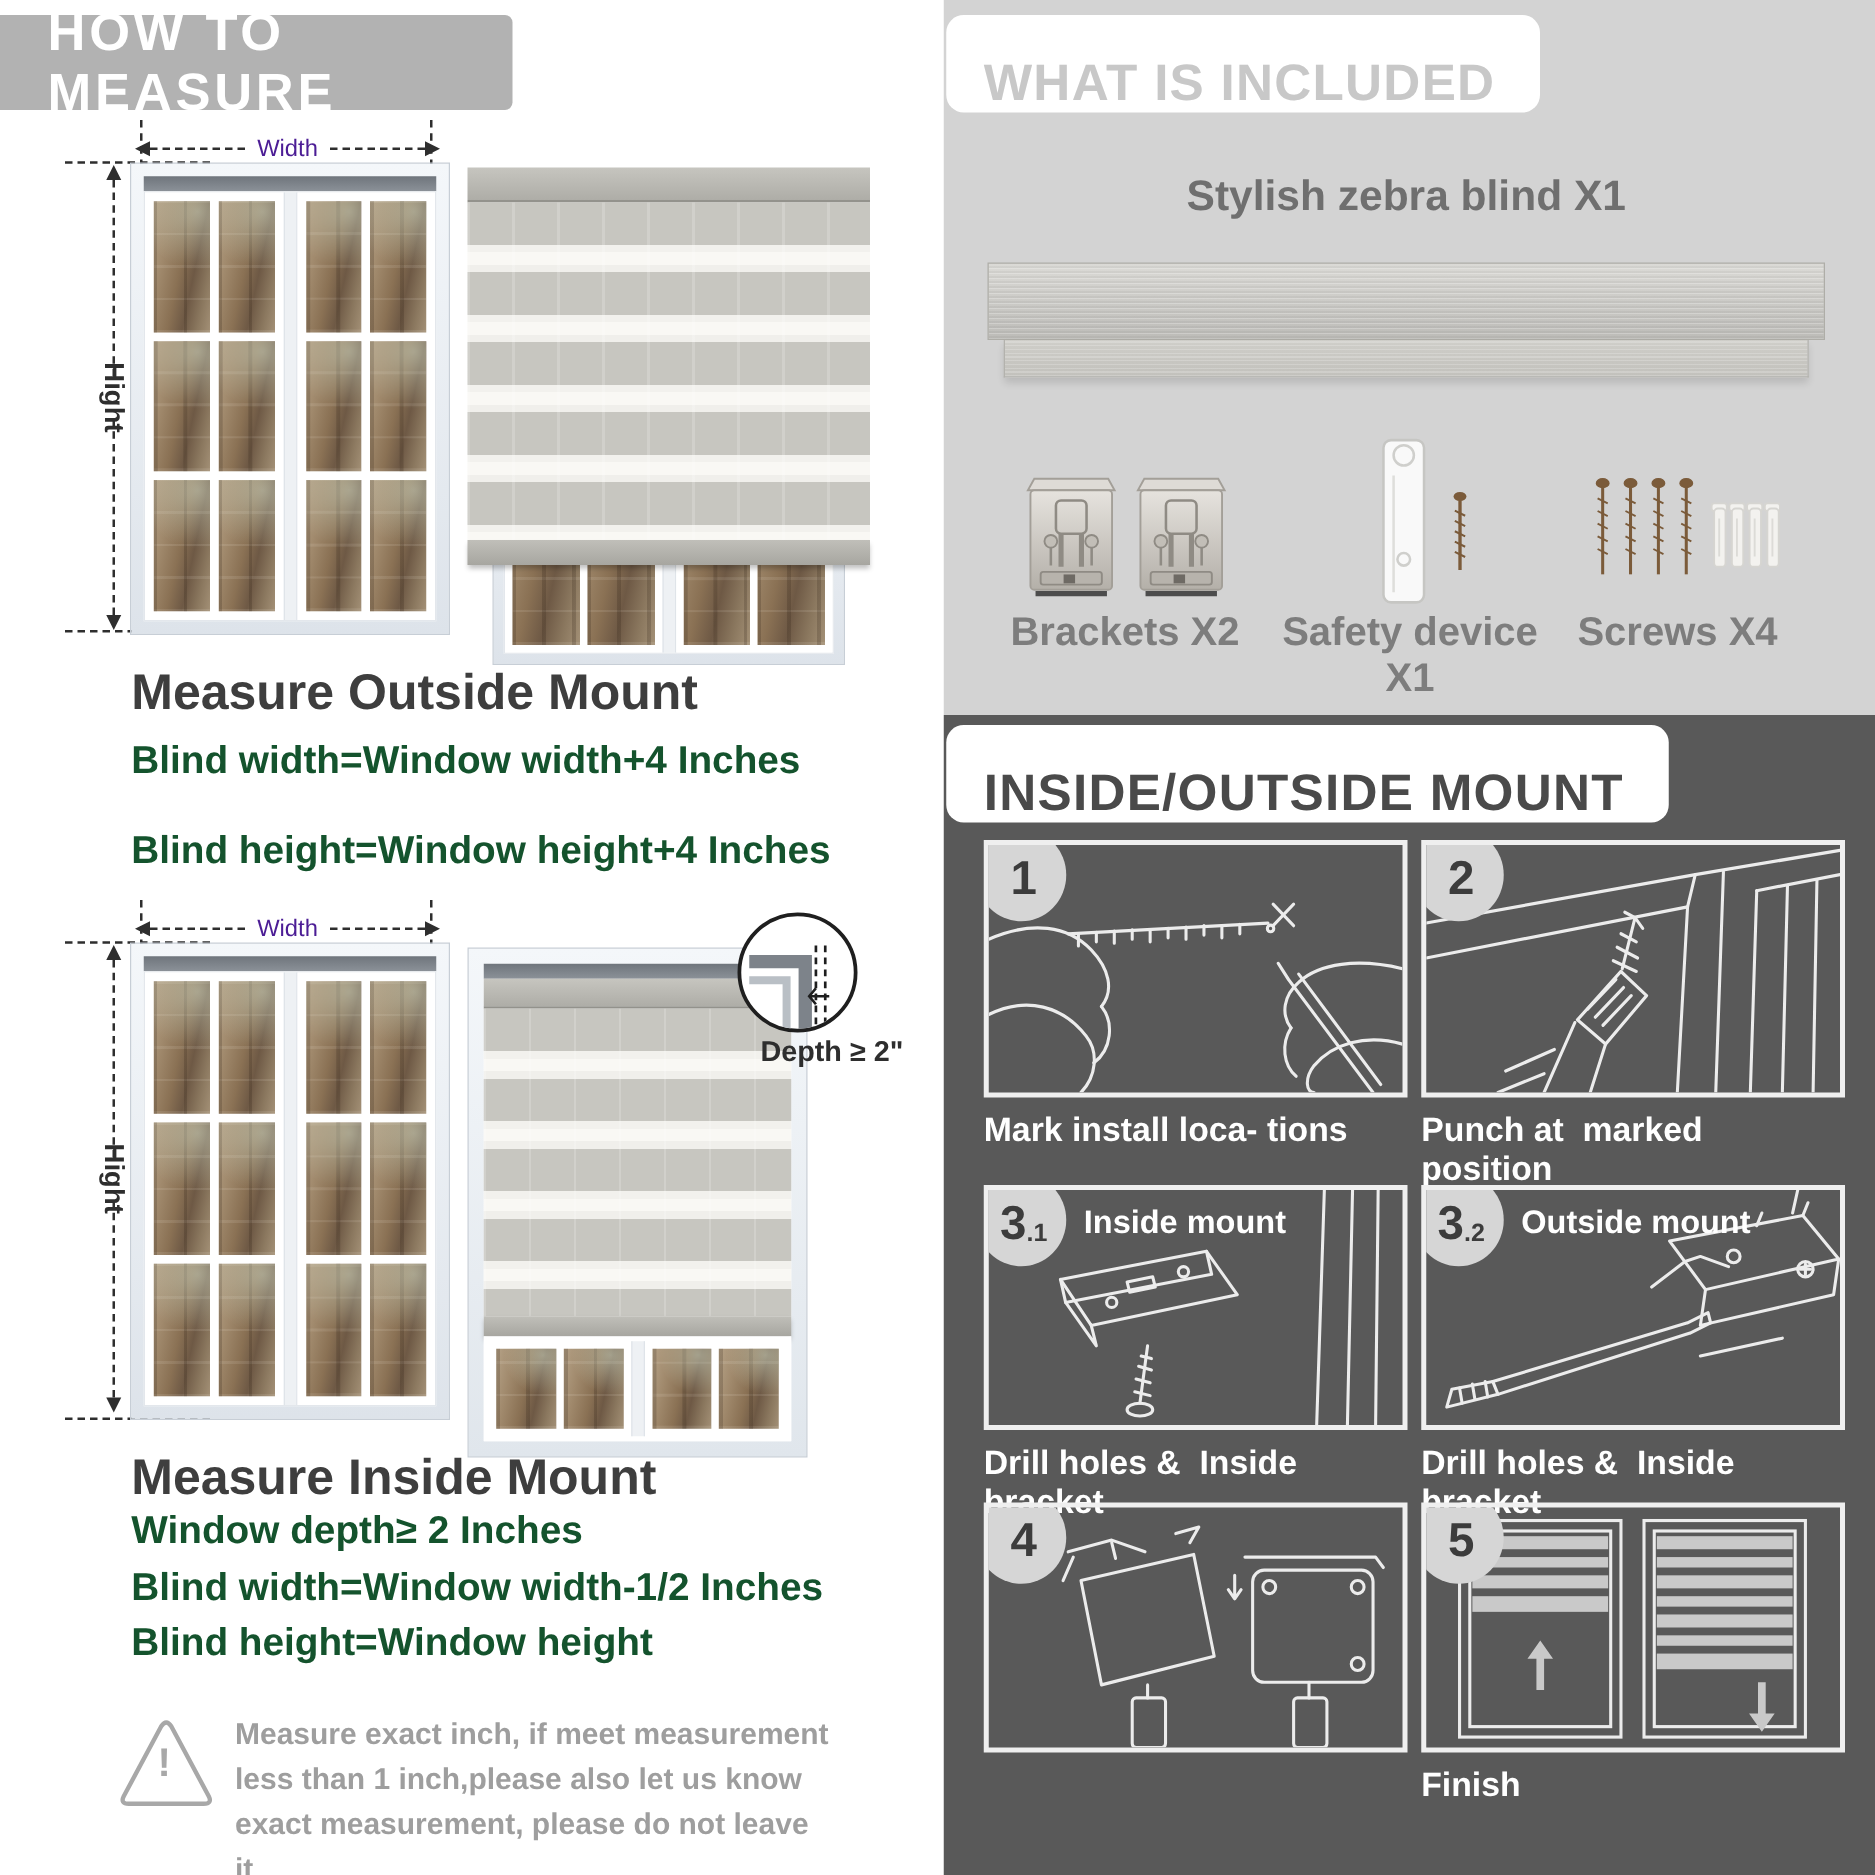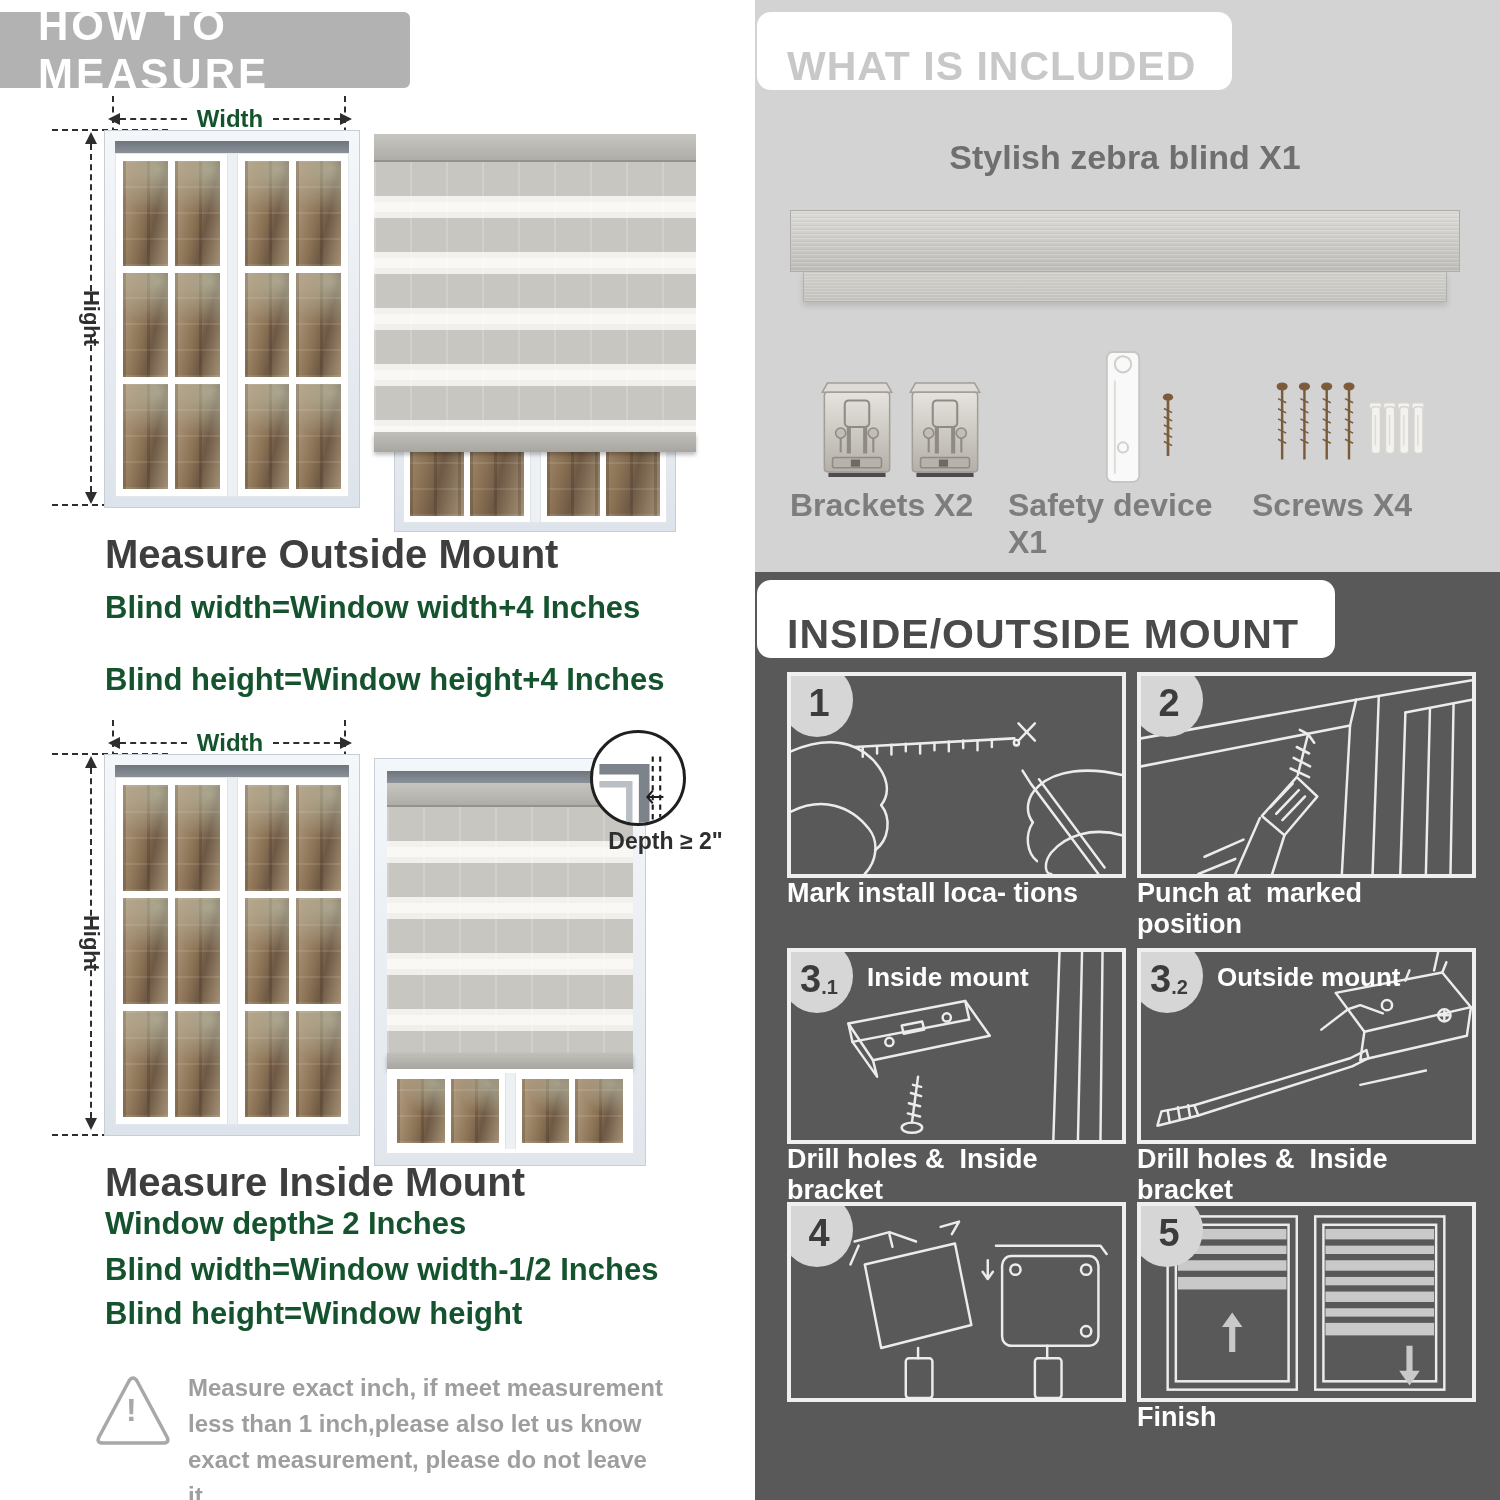--- a/index.html
+++ b/index.html
@@ -11,21 +11,21 @@
   .banner-left{left:0;top:12px;height:76px;width:410px;background:#b2b2b2;border-radius:0 6px 6px 0;
     display:flex;align-items:center;padding-left:38px;color:#ffffff;font-size:42px;font-weight:bold;letter-spacing:3px;}
   .banner-white{background:#ffffff;border-radius:14px;height:78px;display:flex;align-items:flex-end;
     padding:0 36px 0 30px;font-size:41px;font-weight:bold;letter-spacing:1px;}
   .sec-title{font-size:40px;font-weight:bold;color:#3e3e3e;}
   .formula{font-size:31px;font-weight:bold;color:#14532d;}
 
   
   .harrow{display:flex;align-items:center;}
   .harrow .dash{flex:1;height:0;border-top:2px dashed #2e2e2e;}
-  .harrow .lbl{font-size:24px;font-weight:bold;color:#14532d;padding:0 10px;line-height:1;}
+  .harrow .lbl{font-size:19px;font-weight:normal;color:#4c1d95;padding:0 10px;line-height:1;}
   .ah-l{width:0;height:0;border-top:6px solid transparent;border-bottom:6px solid transparent;border-right:12px solid #2e2e2e;}
   .ah-r{width:0;height:0;border-top:6px solid transparent;border-bottom:6px solid transparent;border-left:12px solid #2e2e2e;}
   .varrow{display:flex;flex-direction:column;align-items:center;}
   .varrow .dash{flex:1;width:0;border-left:2px dashed #2e2e2e;}
   .varrow .lbl{font-size:22px;font-weight:bold;color:#2e2e2e;transform:rotate(90deg);padding:6px 0;line-height:1;}
   .ah-u{width:0;height:0;border-left:6px solid transparent;border-right:6px solid transparent;border-bottom:12px solid #2e2e2e;}
   .ah-d{width:0;height:0;border-left:6px solid transparent;border-right:6px solid transparent;border-top:12px solid #2e2e2e;}
   .vguide{border-left:2px dashed #2e2e2e;width:0;}
   .hguide{border-top:2px dashed #2e2e2e;height:0;}
 
@@ -56,30 +56,30 @@
 
   
   .right-light{left:755px;top:0;width:745px;height:572px;background:#d3d3d3;}
   .right-dark{left:755px;top:572px;width:745px;height:928px;background:#595959;}
   .bar-top{background:
     repeating-linear-gradient(0deg, rgba(255,255,255,0.22) 0 1px, rgba(0,0,0,0.04) 1px 2px, rgba(0,0,0,0) 2px 4px),
     linear-gradient(180deg,#dbdad6,#bdbcb8);border:1px solid #aeada7;}
   .bar-bot{background:
     repeating-linear-gradient(0deg, rgba(255,255,255,0.2) 0 1px, rgba(0,0,0,0) 1px 3px),
     linear-gradient(180deg,#cfcec9,#c2c1bc);border:1px solid #b3b2ad;border-top:none;box-shadow:0 4px 6px rgba(0,0,0,0.12);}
-  .comp-label{font-size:32px;font-weight:bold;color:#7d7d7d;}
+  .comp-label{font-size:32px;font-weight:bold;color:#7d7d7d;text-align:center;}
 
   
   .step{position:absolute;width:331px;}
   .panel{position:relative;width:331px;border:4px solid #efefef;overflow:hidden;}
   .badge{position:absolute;left:-10px;top:-13px;width:68px;height:68px;border-radius:50%;background:#d6d6d6;
     color:#3c3c3c;display:flex;align-items:center;justify-content:center;font-size:38px;font-weight:bold;padding:6px 0 0 4px;}
   .badge .sub{font-size:20px;margin-top:16px;}
   .panel-title{position:absolute;left:76px;top:10px;font-size:26px;font-weight:bold;color:#ffffff;}
-  .caption{font-size:27px;font-weight:bold;color:#ffffff;white-space:pre-wrap;}
+  .caption{margin-top:11px;font-size:27px;font-weight:bold;color:#ffffff;white-space:pre-wrap;}
 
   .warn-text{font-size:24px;font-weight:bold;color:#9e9e9e;line-height:36px;}
   .depth-lbl{font-size:23px;font-weight:bold;color:#2e2e2e;text-align:center;}
   .prod-lbl{font-size:34px;font-weight:bold;color:#6f6f6f;text-align:center;}
 </style>
 </head>
 <body>
 
 <div id="canvas">
 

